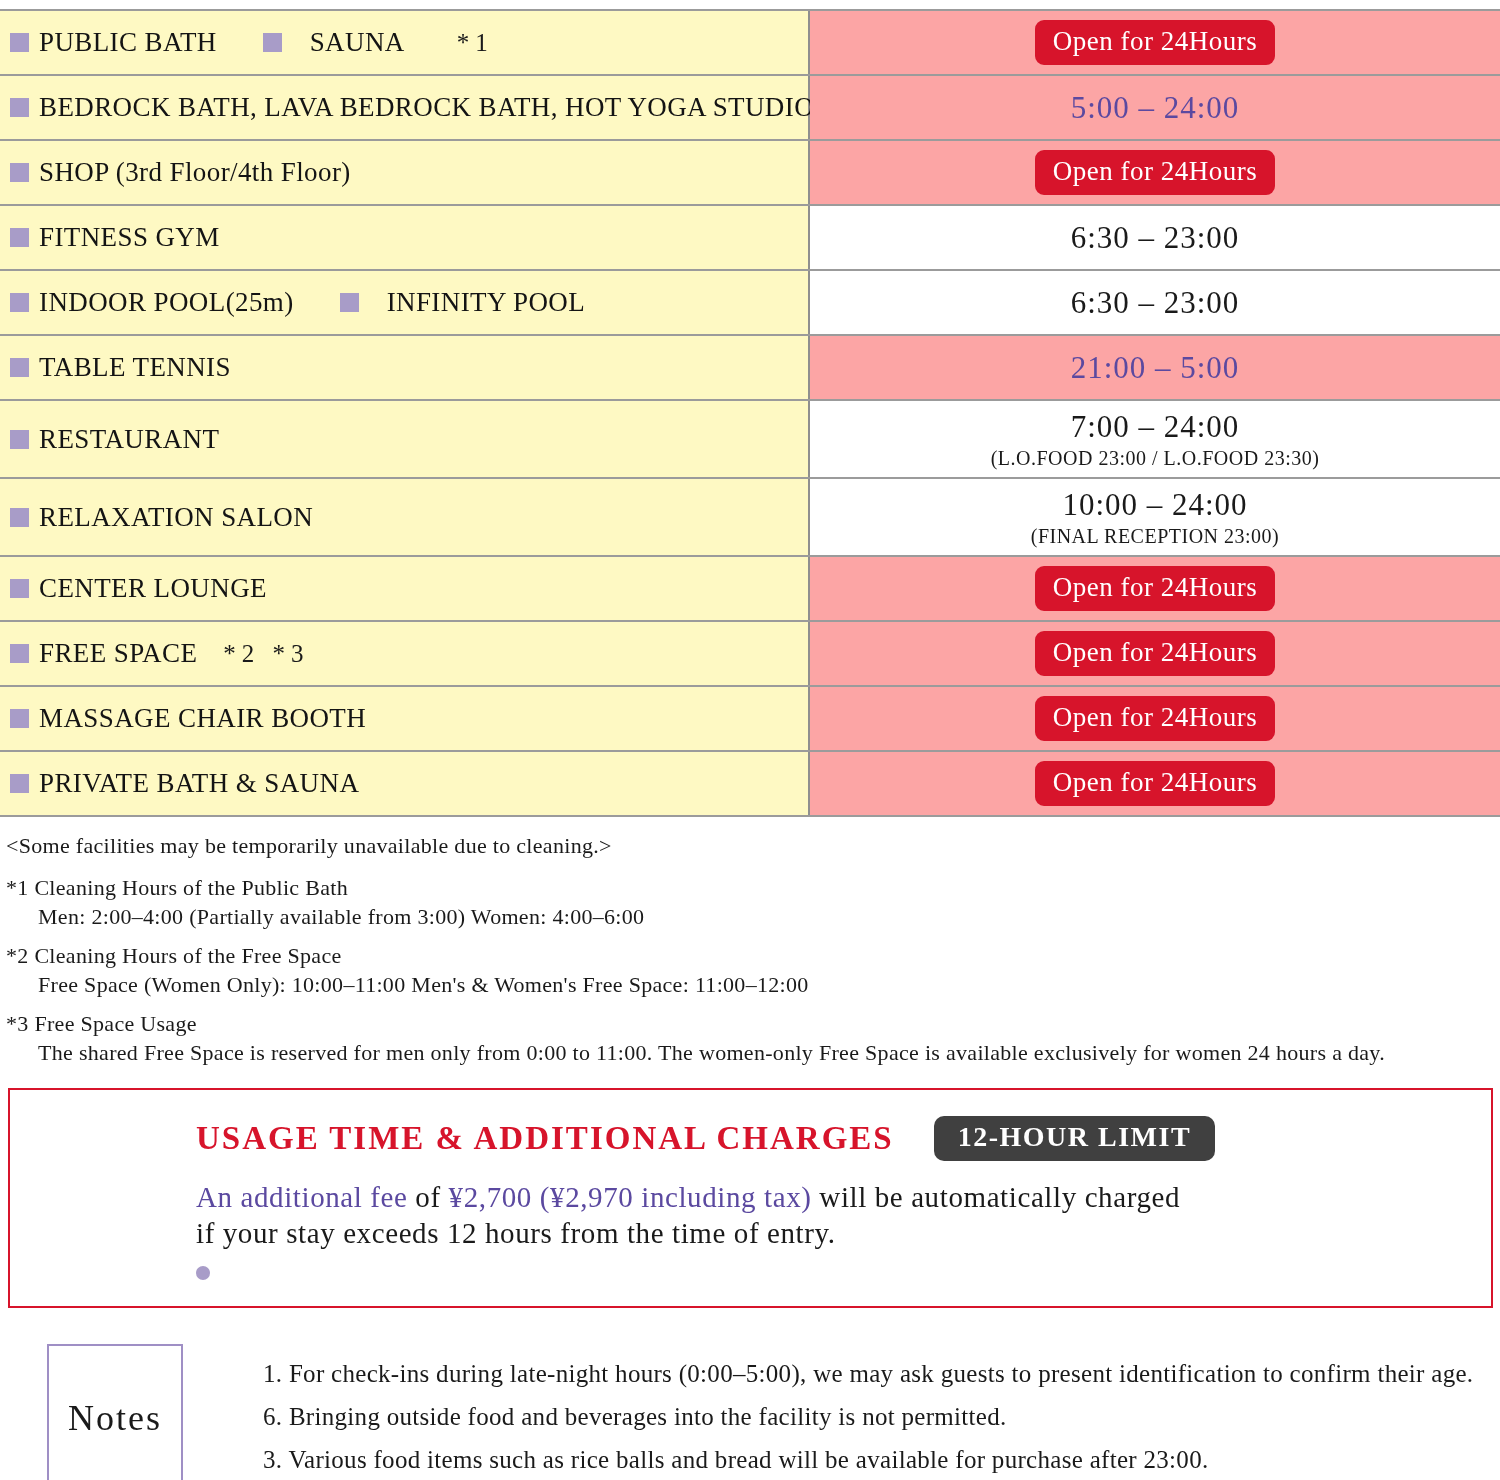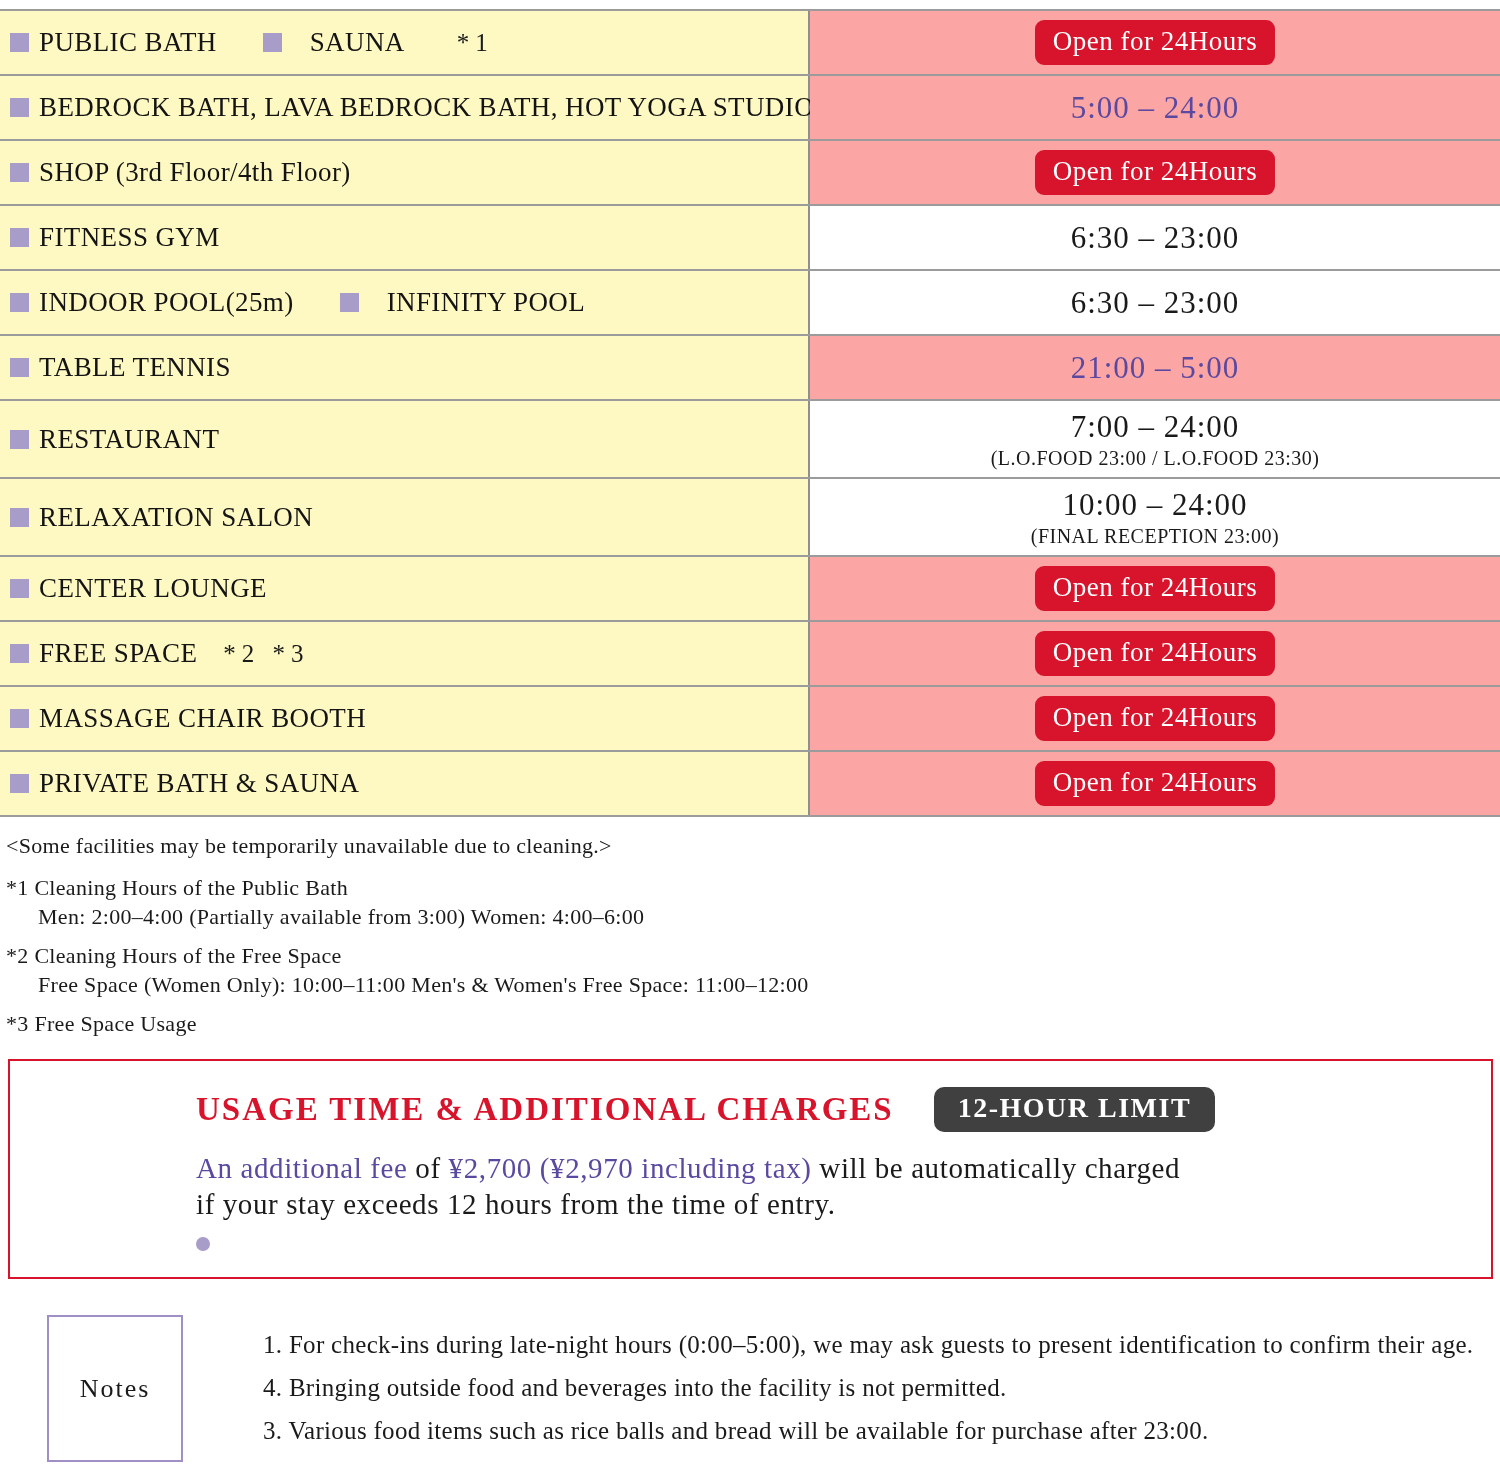--- a/index.html
+++ b/index.html
@@ -51,21 +51,21 @@
   .charges-line.second { margin-top:3px; }
   .purple-text { color:#5b49a0; }
   .charges-bullet { display:flex; align-items:center; font-size:27px; margin-top:14px; letter-spacing:0.6px; }
   .dot { width:14px; height:14px; border-radius:50%; background:#a89cc8; flex:none; margin-right:11px; margin-top:2px; }
   
   .notes-section { display:flex; margin:36px 0 0 47px; }
   .notes-box {
     width:136px; height:147px; border:2px solid #9f8fc5; flex:none;
     display:flex; align-items:center; justify-content:center;
   }
-  .notes-label { font-size:26px; letter-spacing:2px; }
+  .notes-label { font-size:36px; letter-spacing:2px; }
   .notes-items { margin-left:80px; padding-top:16px; }
   .note-item { font-size:25px; margin-bottom:15px; letter-spacing:0.3px; }
 </style>
 </head>
 <body>
 
 <div class="page">
 
   <div class="hours-table">
 
@@ -232,20 +232,21 @@
     <div class="fnote">
       <div class="fnote-heading">*1 Cleaning Hours of the Public Bath</div>
       <div class="fnote-detail">Men: 2:00–4:00 (Partially available from 3:00) Women: 4:00–6:00</div>
     </div>
     <div class="fnote">
       <div class="fnote-heading">*2 Cleaning Hours of the Free Space</div>
       <div class="fnote-detail">Free Space (Women Only): 10:00–11:00 Men's &amp; Women's Free Space: 11:00–12:00</div>
     </div>
     <div class="fnote">
       <div class="fnote-heading">*3 Free Space Usage</div>
+      <div class="fnote-detail">The shared Free Space is reserved for men only from 0:00 to 11:00. The women-only Free Space is available exclusively for women 24 hours a day.</div>
     </div>
   </div>
 
   <div class="charges-box">
     <div class="charges-title-row">
       <span class="charges-title">USAGE TIME &amp; ADDITIONAL CHARGES</span>
       <span class="limit-badge">12-HOUR LIMIT</span>
     </div>
     <div class="charges-line">
       <span class="purple-text">An additional fee</span><span> of </span><span class="purple-text">¥2,700 (¥2,970 including tax)</span><span> will be automatically charged</span>
@@ -255,18 +256,18 @@
       <span class="dot"></span>
     </div>
   </div>
 
   <div class="notes-section">
     <div class="notes-box">
       <span class="notes-label">Notes</span>
     </div>
     <div class="notes-items">
       <div class="note-item">1. For check-ins during late-night hours (0:00–5:00), we may ask guests to present identification to confirm their age.</div>
-      <div class="note-item">4. Bringing outside food and beverages into the facility is not permitted.</div>
+      <div class="note-item">6. Bringing outside food and beverages into the facility is not permitted.</div>
       <div class="note-item">3. Various food items such as rice balls and bread will be available for purchase after 23:00.</div>
     </div>
   </div>
 
 </div>
 
 </body></html>

